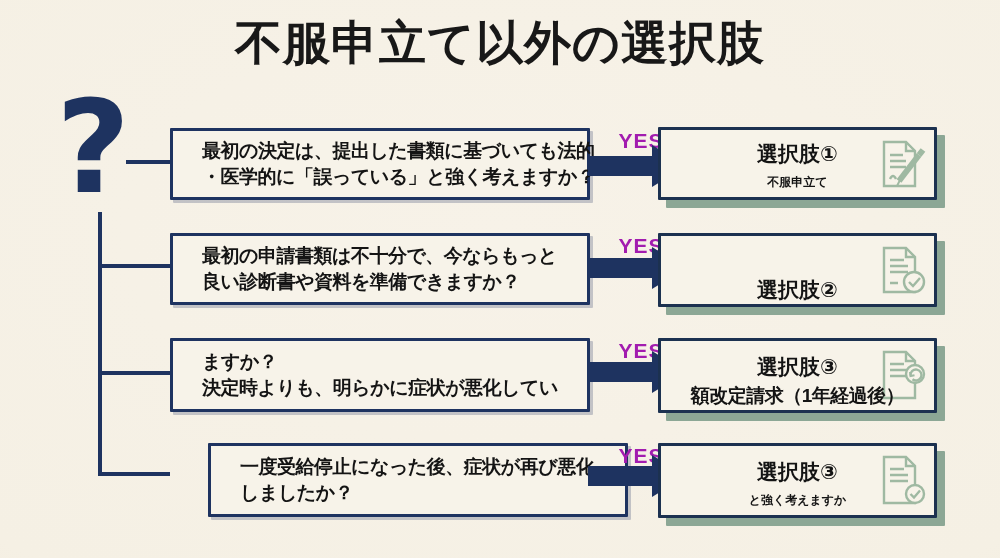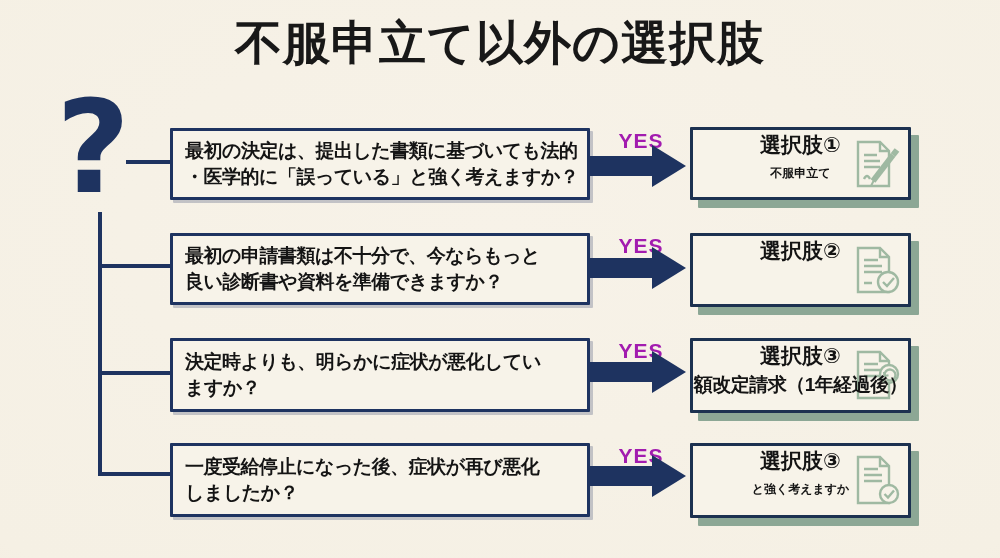--- a/index.html
+++ b/index.html
@@ -14,42 +14,42 @@
   }
   .qmark{
     position:absolute;left:56px;top:84px;font-size:128px;line-height:1;
     font-weight:900;color:#1e3360;font-family:"DejaVu Sans","Liberation Sans",sans-serif;
   }
   .cline{position:absolute;background:#1e3360;}
   .qbox{
     position:absolute;left:170px;width:420px;box-sizing:border-box;
     background:#f7f3e9;border:3px solid #1e3360;border-radius:1px;
     box-shadow:3px 3px 0 rgba(130,138,158,.45);
-    display:flex;flex-direction:column;justify-content:center;padding:0 12px;
+    display:flex;flex-direction:column;justify-content:center;padding:0 29px;
   }
   .qline{
     font-size:19px;font-weight:700;color:#141414;line-height:26px;
     letter-spacing:-0.5px;white-space:nowrap;
   }
   .yes{
     position:absolute;left:613px;width:56px;text-align:center;
     font-size:21px;font-weight:800;color:#a21caf;letter-spacing:1px;
   }
   .arrow{position:absolute;left:588px;width:98px;height:42px;}
   .arrow .shaft{position:absolute;left:0;top:11px;width:66px;height:20px;background:#1e3360;}
   .arrow .head{
     position:absolute;left:64px;top:0;width:0;height:0;
     border-top:21px solid transparent;border-bottom:21px solid transparent;
     border-left:34px solid #1e3360;
   }
   .abox{
-    position:absolute;left:690px;width:221px;box-sizing:border-box;
+    position:absolute;left:658px;width:279px;box-sizing:border-box;
     background:#f7f3e9;border:3px solid #1c3150;border-radius:1px;
     box-shadow:8px 8px 0 #8ca795;
-    display:flex;align-items:flex-start;justify-content:center;
+    display:flex;align-items:flex-end;justify-content:center;
   }
   .atext{position:relative;z-index:2;text-align:center;font-weight:800;color:#141414;}
   .aline1{font-size:21px;line-height:29px;}
   .aline2{font-size:12px;line-height:29px;white-space:nowrap;}
   .aline2.tight{font-size:19px;letter-spacing:-0.5px;}
   .aicon{position:absolute;right:5px;top:50%;transform:translateY(-50%);z-index:1;line-height:0;}
   .aicon svg{display:block;}
 </style>
 </head>
 <body>
@@ -109,22 +109,22 @@
       <path d="M9 7 h22 l9 9 v35 h-31 z"></path>
       <path d="M31 7 v9 h9"></path>
       <path d="M15 19 h14 M15 25 h18 M15 31 h18 M15 42 h8"></path>
       <circle cx="39" cy="41" r="10" fill="#f7f3e9"></circle>
       <path d="M34 41 l4 4 l7 -8"></path>
     </svg>
   </span>
 </div>
 
 <div class="qbox" style="top:338px;height:74px;">
+  <div class="qline">ますか？</div>
   <div class="qline">決定時よりも、明らかに症状が悪化してい</div>
-  <div class="qline">ますか？</div>
 </div>
 <div class="yes" style="top:339px;">YES</div>
 <div class="arrow" style="top:351px;">
   <div class="shaft"></div>
   <div class="head"></div>
 </div>
 <div class="abox" style="top:338px;height:75px;">
   <div class="atext">
     <div class="aline1">選択肢③</div>
     <div class="aline2 tight">額改定請求（1年経過後）</div>
@@ -134,21 +134,21 @@
       <path d="M9 5 h22 l9 9 v37 h-31 z"></path>
       <path d="M31 5 v9 h9"></path>
       <path d="M15 17 h14 M15 23 h18 M15 29 h18"></path>
       <circle cx="40" cy="27" r="9" fill="#f7f3e9"></circle>
       <path d="M35.5 28.5 a5.5 5.5 0 1 1 2 3.8"></path>
       <path d="M35 25 l0.5 4 l4 -0.8" stroke-width="2"></path>
     </svg>
   </span>
 </div>
 
-<div class="qbox" style="top:443px;height:74px;">
+<div class="qbox" style="top:443px;height:74px;margin-left:38px;">
   <div class="qline">一度受給停止になった後、症状が再び悪化</div>
   <div class="qline">しましたか？</div>
 </div>
 <div class="yes" style="top:444px;">YES</div>
 <div class="arrow" style="top:455px;">
   <div class="shaft"></div>
   <div class="head"></div>
 </div>
 <div class="abox" style="top:443px;height:75px;">
   <div class="atext">

